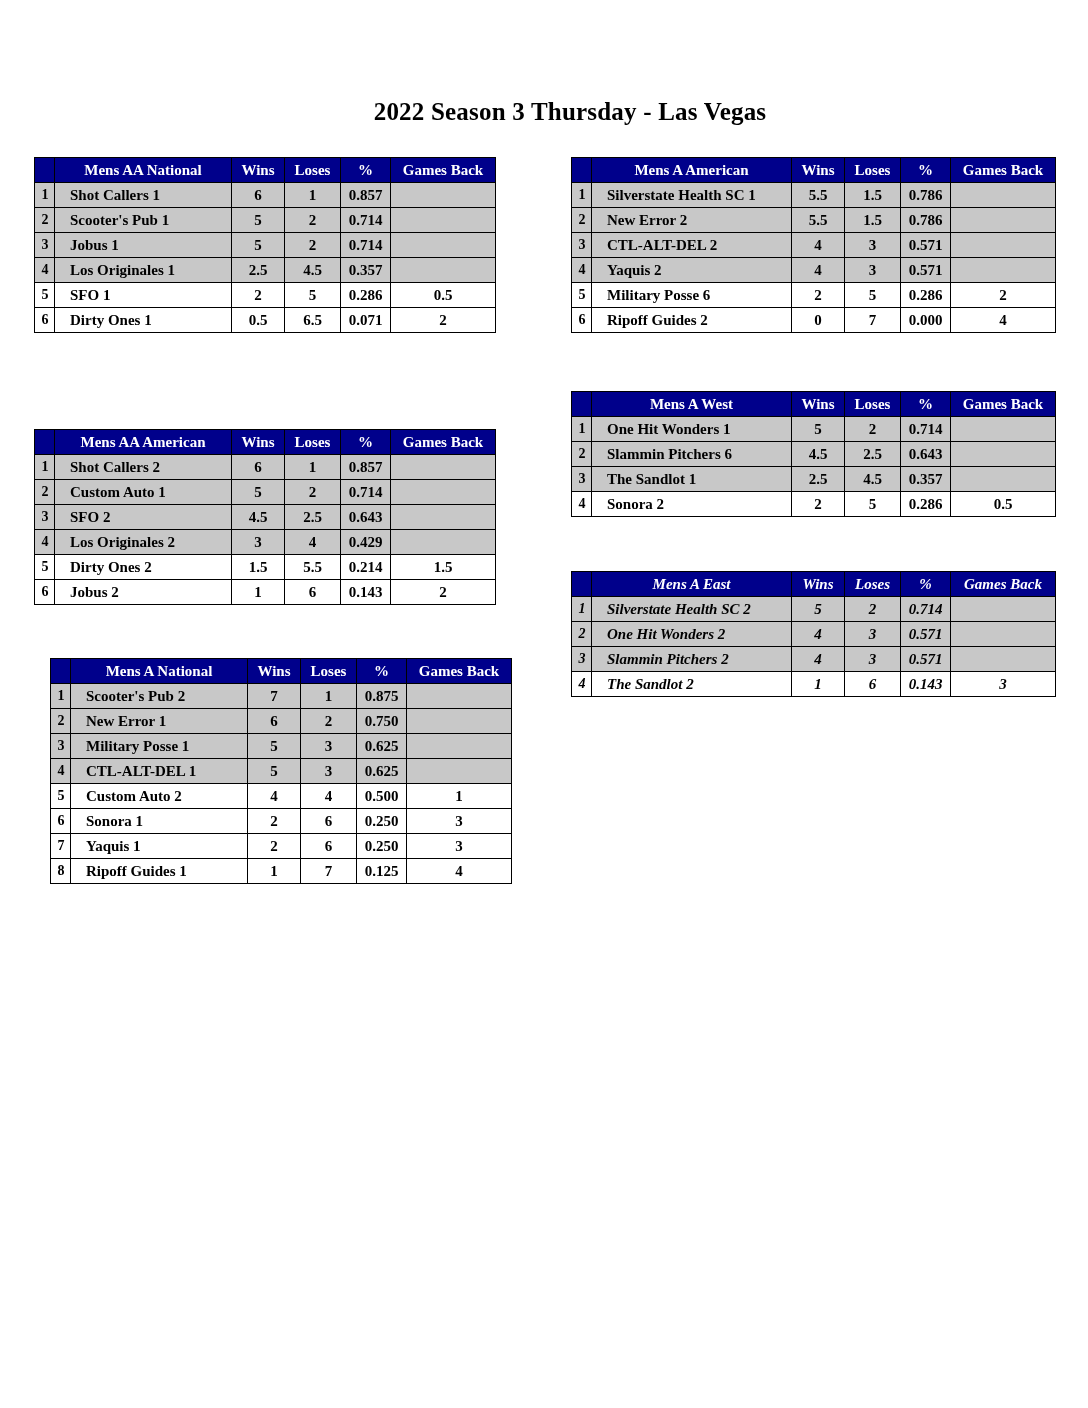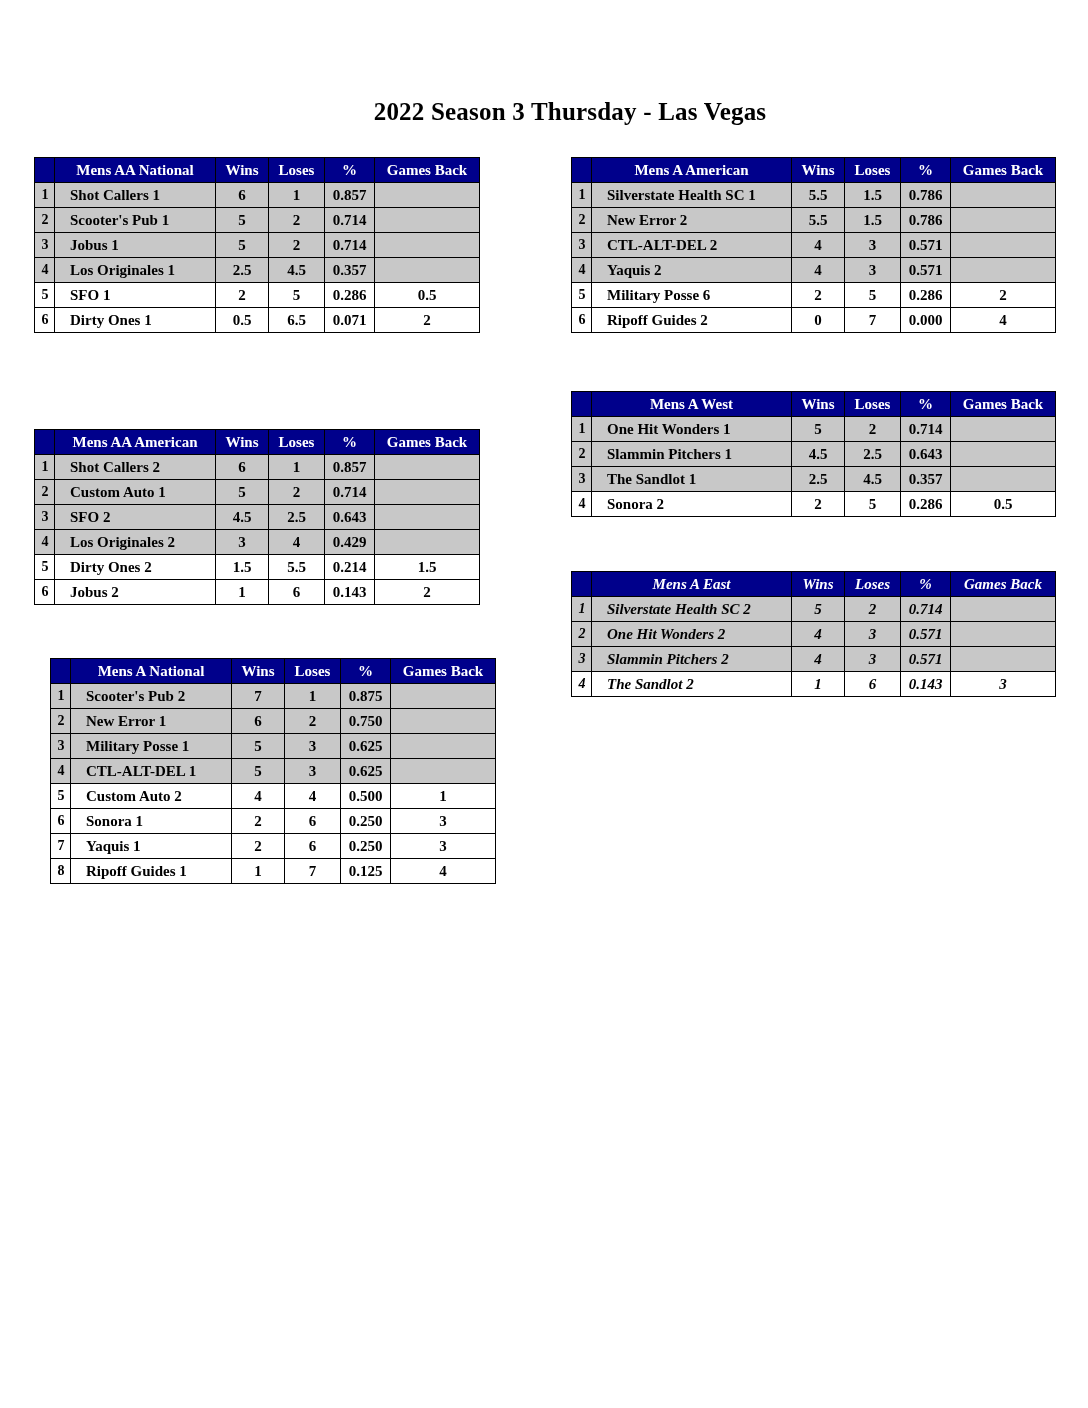--- a/index.html
+++ b/index.html
@@ -77,21 +77,21 @@
   .w-pct { width: 50px; }
   .w-gb { width: 105px; }
   
   #tbl-0 { top: 157px; left: 34px; }
   #tbl-1 { top: 391px; left: 34px; margin-top: 38px; }
   #tbl-2 { top: 658px; left: 34px; margin-left: 16px; }
   
   #tbl-3 { top: 157px; left: 571px; }
   #tbl-4 { top: 391px; left: 571px; }
   #tbl-5 { top: 571px; left: 571px; font-style: italic; }
-  .tbl-left .w-team { width: 161px; }
+  .tbl-left .w-team { width: 177px; }
   .tbl-right .w-team { width: 200px; }
 </style>
 </head>
 <body>
 
 <div class="page-title">2022 Season 3 Thursday - Las Vegas</div>
 
 <table class="std-table tbl-left" id="tbl-0">
     <thead>
       <tr>
@@ -371,21 +371,21 @@
       <tr class="shaded">
         <td class="rank-cell">1</td>
         <td class="team-cell w-team">One Hit Wonders 1</td>
         <td class="num-cell w-wins">5</td>
         <td class="num-cell w-loses">2</td>
         <td class="num-cell w-pct">0.714</td>
         <td class="num-cell w-gb"></td>
       </tr>
       <tr class="shaded">
         <td class="rank-cell">2</td>
-        <td class="team-cell w-team">Slammin Pitchers 1</td>
+        <td class="team-cell w-team">Slammin Pitchers 6</td>
         <td class="num-cell w-wins">4.5</td>
         <td class="num-cell w-loses">2.5</td>
         <td class="num-cell w-pct">0.643</td>
         <td class="num-cell w-gb"></td>
       </tr>
       <tr class="shaded">
         <td class="rank-cell">3</td>
         <td class="team-cell w-team">The Sandlot 1</td>
         <td class="num-cell w-wins">2.5</td>
         <td class="num-cell w-loses">4.5</td>

